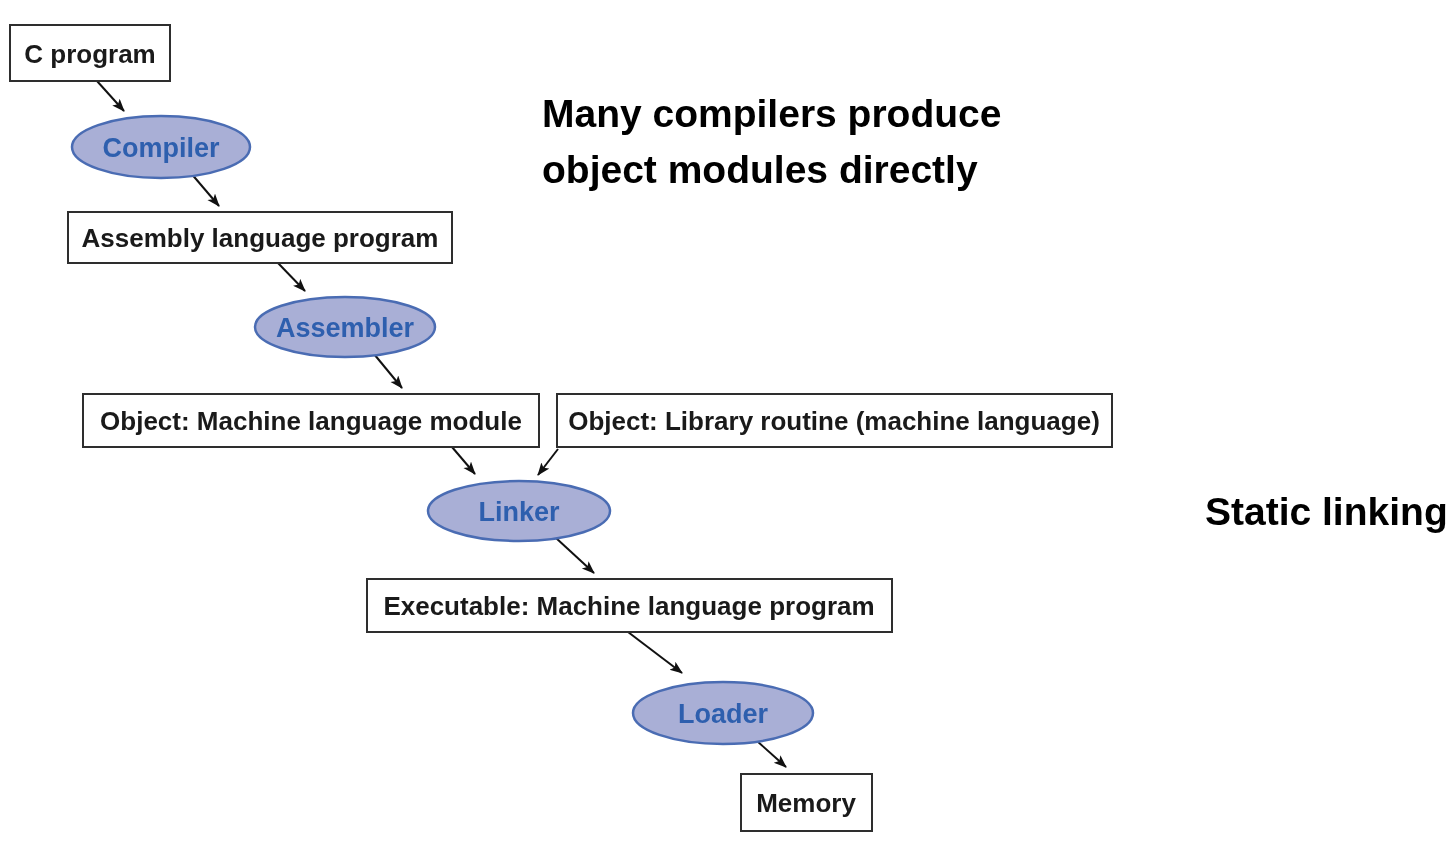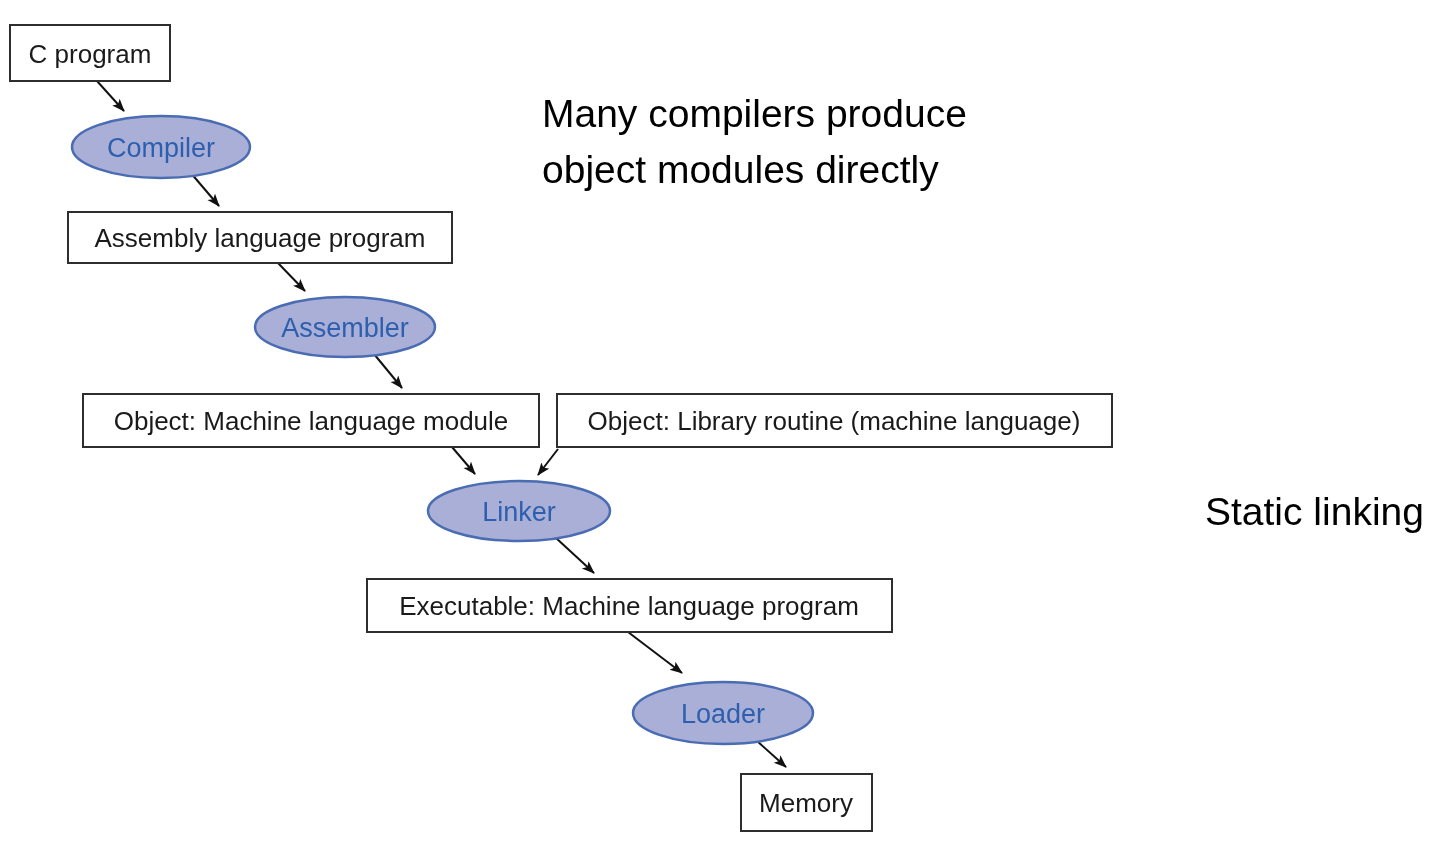--- a/index.html
+++ b/index.html
@@ -7,20 +7,21 @@
     padding: 0;
     background: #ffffff;
   }
   .stage {
     position: relative;
     width: 1453px;
     height: 847px;
     background: #ffffff;
     overflow: hidden;
     font-family: "Liberation Sans", "DejaVu Sans", sans-serif;
+    font-weight: bold;
   }
   svg { display: block; }
   .box-rect {
     fill: #ffffff;
     stroke: #2e2e2e;
     stroke-width: 2;
   }
   .box-label {
     fill: #1a1a1a;
     font-family: "Liberation Sans", "DejaVu Sans", sans-serif;

